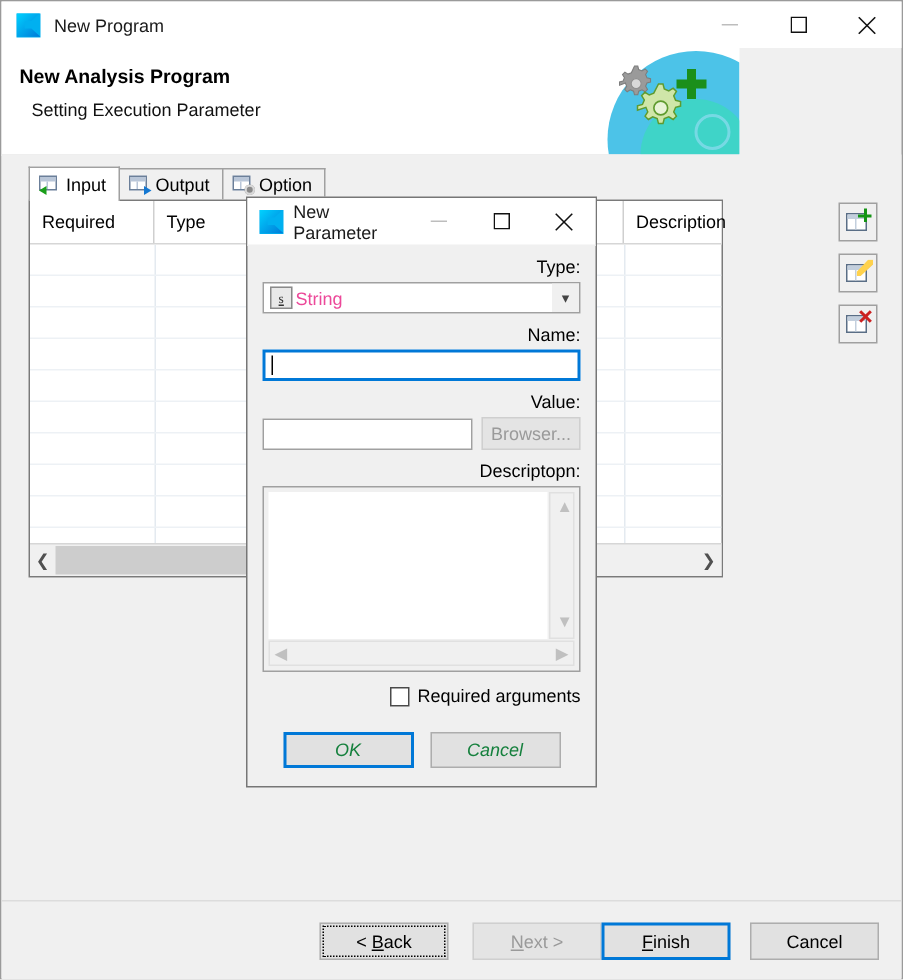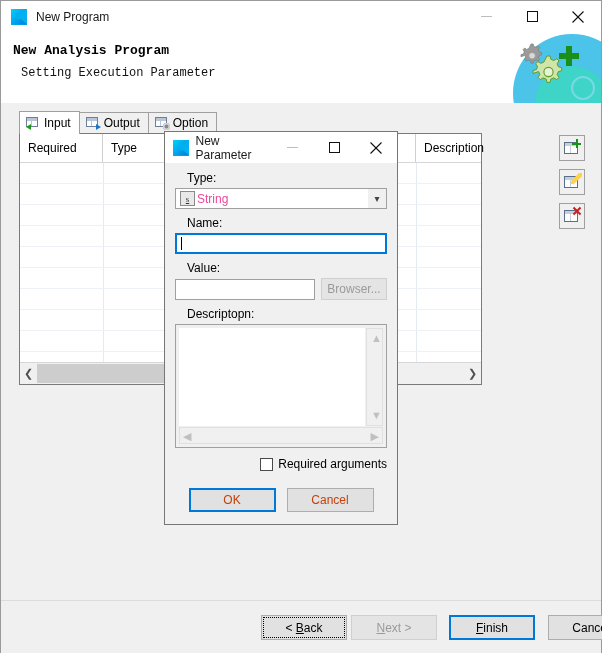--- a/index.html
+++ b/index.html
@@ -36,22 +36,22 @@
 
   
   .clogo{width:16px;height:16px;position:relative;}
   .clogo .p1{position:absolute;left:0;top:0;width:16px;height:16px;background:#00b0f0;}
   .clogo .p3{position:absolute;left:0;top:0;width:16px;height:16px;
              background:linear-gradient(135deg,#00d2ff 0%,#0078d7 100%);
              clip-path:polygon(0 0,100% 0,62% 34%,34% 34%,34% 66%,62% 66%,100% 100%,0 100%);}
 
   
   .header{
-    position:absolute;left:0;top:31px;width:600px;height:71px;
-    background:#ffffff;border-bottom:1px solid #dcdcdc;overflow:hidden;font-family:Liberation Mono, monospace;
+    position:absolute;left:0;top:31px;width:492px;height:71px;
+    background:#ffffff;border-bottom:1px solid #dcdcdc;overflow:hidden;
   }
   .hdr-title{position:absolute;left:12px;top:11px;font-size:13px;font-weight:bold;color:#000;}
   .hdr-sub{position:absolute;left:20px;top:34px;font-size:12px;color:#111;}
   .hdr-art{position:absolute;right:0;top:0;width:108px;height:71px;overflow:hidden;}
   .hdr-art .c1{position:absolute;right:-30px;top:2px;width:118px;height:118px;border-radius:50%;
                background:#4cc3e8;}
   .hdr-art .c2{position:absolute;right:-8px;top:34px;width:74px;height:74px;border-radius:50%;
                background:#3fd4c8;}
   .hdr-art .ring{position:absolute;right:6px;top:44px;width:20px;height:20px;border-radius:50%;
                border:2px solid #8fdcf0;opacity:.7;}
@@ -130,41 +130,41 @@
 
   
   .footer{
     position:absolute;left:0;top:599px;width:600px;height:52px;background:#f0f0f0;
     border-top:1px solid #dcdcdc;
   }
   .fbtn{
     position:absolute;top:14px;height:25px;width:86px;
     border:1px solid #adadad;background:#e1e1e1;
     font-size:12px;color:#000;display:flex;align-items:center;justify-content:center;
-    box-sizing:border-box;font-family:"Liberation Sans", sans-serif;margin-left:48px;
+    box-sizing:border-box;font-family:"Liberation Sans", sans-serif;
   }
   .fbtn.focusdots{border:1px solid #adadad;outline:1px dotted #000;outline-offset:-3px;}
   .fbtn.disabled{color:#9a9a9a;background:#e4e4e4;border-color:#cfcfcf;}
   .fbtn.default{border:2px solid #0078d7;background:#e1e1e1;}
   .u{text-decoration:underline;}
 
   
   .dialog{
     position:absolute;left:163px;top:130px;width:234px;height:394px;
     background:#f0f0f0;border:1px solid #767676;box-sizing:border-box;
     box-shadow:0 0 0 0 rgba(0,0,0,0);
   }
   .dlg-title{height:31px;background:#fff;display:flex;align-items:center;
              border-bottom:1px solid #f0f0f0;}
   .dlg-title .clogo{margin-left:8px;}
   .dlg-title .t{margin-left:8px;font-size:12px;color:#1a1a1a;}
   .dlg-title .sp{flex:1 1 auto;}
   .dwbtn{width:42px;height:30px;display:flex;align-items:center;justify-content:center;flex:0 0 auto;}
   .dlg-body{position:relative;padding:0 10px;}
-  .lbl{font-size:12px;color:#000;margin:7px 0 3px 12px;}
+  .lbl{font-size:12px;color:#000;margin:7px 0 3px 12px;text-align:right;}
   .combo{
     height:21px;border:1px solid #a0a0a0;background:#fff;display:flex;align-items:center;
     box-sizing:border-box;position:relative;
   }
   .combo .sico{width:13px;height:13px;margin-left:4px;border:1px solid #8a8a8a;background:#e9e9e9;
                font-size:9px;display:flex;align-items:center;justify-content:center;color:#333;
                font-family:"Liberation Serif", serif;text-decoration:underline;flex:0 0 auto;}
   .combo .ctext{margin-left:2px;font-size:12px;color:#ec4899;}
   .combo .carr{position:absolute;right:0;top:0;width:18px;height:19px;background:#f0f0f0;
                display:flex;align-items:center;justify-content:center;color:#444;font-size:10px;}
@@ -188,21 +188,21 @@
         border:1px solid #e0e0e0;box-sizing:border-box;}
   .dhsb{position:absolute;left:3px;right:3px;bottom:3px;height:17px;background:#f0f0f0;
         border:1px solid #e0e0e0;box-sizing:border-box;}
   .sbar-gl{position:absolute;color:#c0c0c0;font-size:11px;line-height:1;}
   .chkrow{display:flex;align-items:center;justify-content:flex-end;gap:5px;margin-top:9px;}
   .chkbox{width:13px;height:13px;border:1px solid #4a4a4a;background:#fff;box-sizing:border-box;flex:0 0 auto;}
   .chklbl{font-size:12px;color:#000;}
   .dlgbtns{display:flex;justify-content:center;gap:11px;margin-top:17px;}
   .dbtn{
     width:87px;height:24px;border:1px solid #adadad;background:#e1e1e1;
-    font-size:12px;color:#c2410c;display:flex;align-items:center;justify-content:center;box-sizing:border-box;
+    font-size:12px;color:#15803d;display:flex;align-items:center;justify-content:center;box-sizing:border-box;font-style:italic;
   }
   .dbtn.default{border:2px solid #0078d7;}
 </style>
 </head>
 <body>
 
 <div id="app">
 
   <div class="titlebar">
     <div class="tb-icon">
@@ -329,21 +329,21 @@
         <span class="sheet"></span>
         <span class="badge-x"></span>
       </div>
     </div>
   </div>
 
   <div class="footer">
     <div class="fbtn focusdots" style="left:212px;">
       <span>&lt; <span class="u">B</span>ack</span>
     </div>
-    <div class="fbtn disabled" style="left:302px;">
+    <div class="fbtn disabled" style="left:314px;">
       <span><span class="u">N</span>ext &gt;</span>
     </div>
     <div class="fbtn default" style="left:400px;">
       <span><span class="u">F</span>inish</span>
     </div>
     <div class="fbtn" style="left:499px;">
       <span>Cancel</span>
     </div>
   </div>
 

